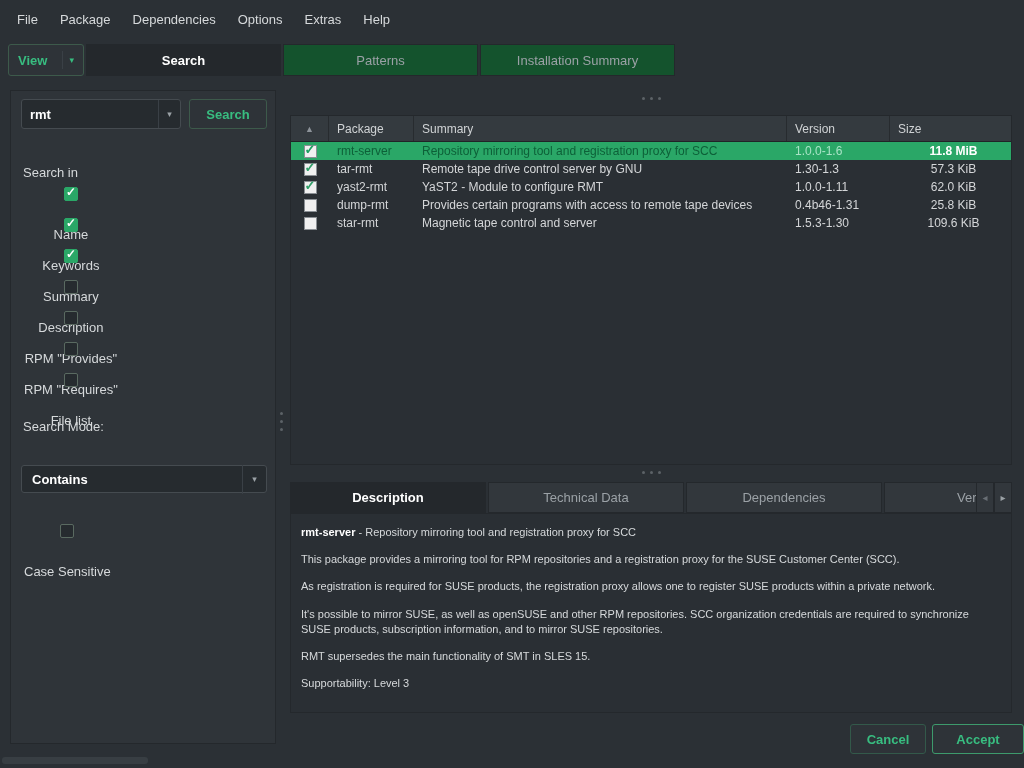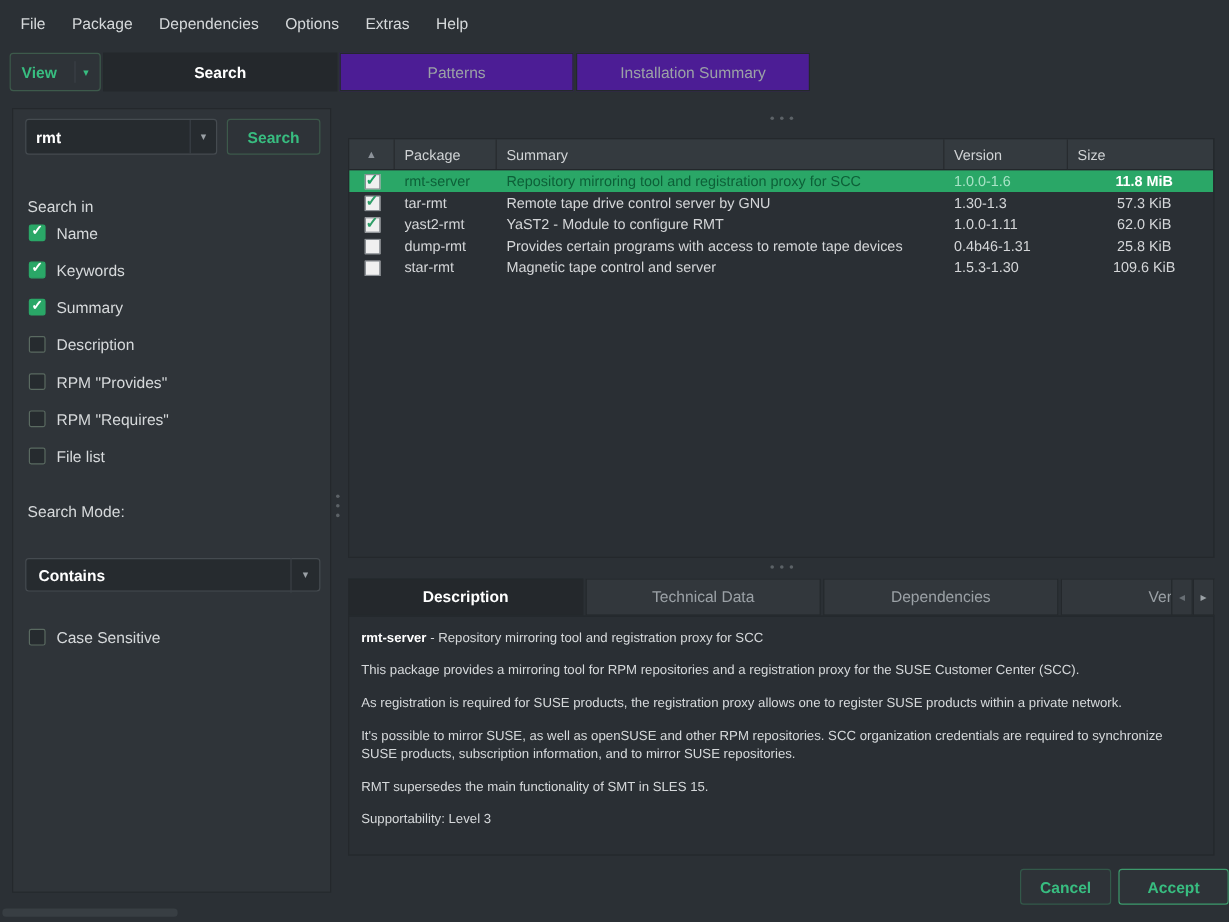--- a/index.html
+++ b/index.html
@@ -19,38 +19,38 @@
   .menu-item { font-size:13px; color:#d6d9db; padding:7px 11px; cursor:default; }
 
   
   .view-btn { position:absolute; left:8px; top:44px; width:76px; height:32px;
     background:#2e3338; border:1px solid #3d5a4b; border-radius:3px;
     display:flex; align-items:center; justify-content:space-between; padding:0 9px; cursor:default; }
   .view-btn .lbl { color:#38bd80; font-weight:bold; }
   .view-btn .arr { color:#38bd80; font-size:9px; padding-left:6px; border-left:1px solid #3a4046; line-height:18px; }
   .tabs { position:absolute; left:86px; top:44px; height:32px; display:flex; gap:2px; }
   .tab { width:195px; height:32px; display:flex; align-items:center; justify-content:center;
-    color:#9ba1a6; background:#4c1d95; border:1px solid #24282c; cursor:default; }
+    color:#9ba1a6; background:#14532d; border:1px solid #24282c; cursor:default; }
   .tab.active { background:#24282c; color:#ffffff; font-weight:bold; }
 
   
   .left-panel { position:absolute; left:10px; top:90px; width:266px; height:654px;
     background:#2f3439; border:1px solid #24282c; }
   .search-combo { position:absolute; left:10px; top:8px; width:160px; height:30px;
     background:#262b2f; border:1px solid #454b50; border-radius:3px; display:flex; align-items:center; }
   .search-combo input { flex:1; min-width:0; background:transparent; border:none; outline:none;
     color:#ffffff; font-weight:bold; font-size:13px; padding:0 8px; font-family:inherit; }
   .search-combo .arr { width:22px; text-align:center; color:#9ba1a6; font-size:9px;
     border-left:1px solid #3a4046; line-height:28px; flex:none; }
   .search-btn { position:absolute; left:178px; top:8px; width:78px; height:30px;
     background:#2e3338; border:1px solid #3d5a4b; border-radius:3px;
     color:#38bd80; font-size:13px; font-weight:bold; font-family:inherit; cursor:default; }
   .section-label { position:absolute; left:12px; color:#d6d9db; }
   .filters { position:absolute; left:13px; top:96px; }
-  .check-row { display:flex; align-items:flex-start; gap:9px; height:31px; font-size:13px; cursor:default; }
+  .check-row { display:flex; align-items:center; gap:26px; height:31px; font-size:13px; cursor:default;flex-direction:column; }
   .cb { width:14px; height:14px; border:1px solid #5a6a61; border-radius:2px;
     background:#262b2f; position:relative; flex:none; }
   .cb.checked { background:#2aa767; border-color:#2aa767; }
   .cb.checked::after { content:"✓"; position:absolute; left:1px; top:-3px;
     color:#ffffff; font-size:12px; font-weight:bold; }
   .mode-combo { position:absolute; left:10px; top:374px; width:246px; height:28px;
     background:#262b2f; border:1px solid #454b50; border-radius:3px;
     display:flex; align-items:center; }
   .mode-combo .val { flex:1; padding:0 10px; color:#ffffff; font-weight:bold; }
   .mode-combo .arr { width:24px; text-align:center; color:#9ba1a6; font-size:9px;

